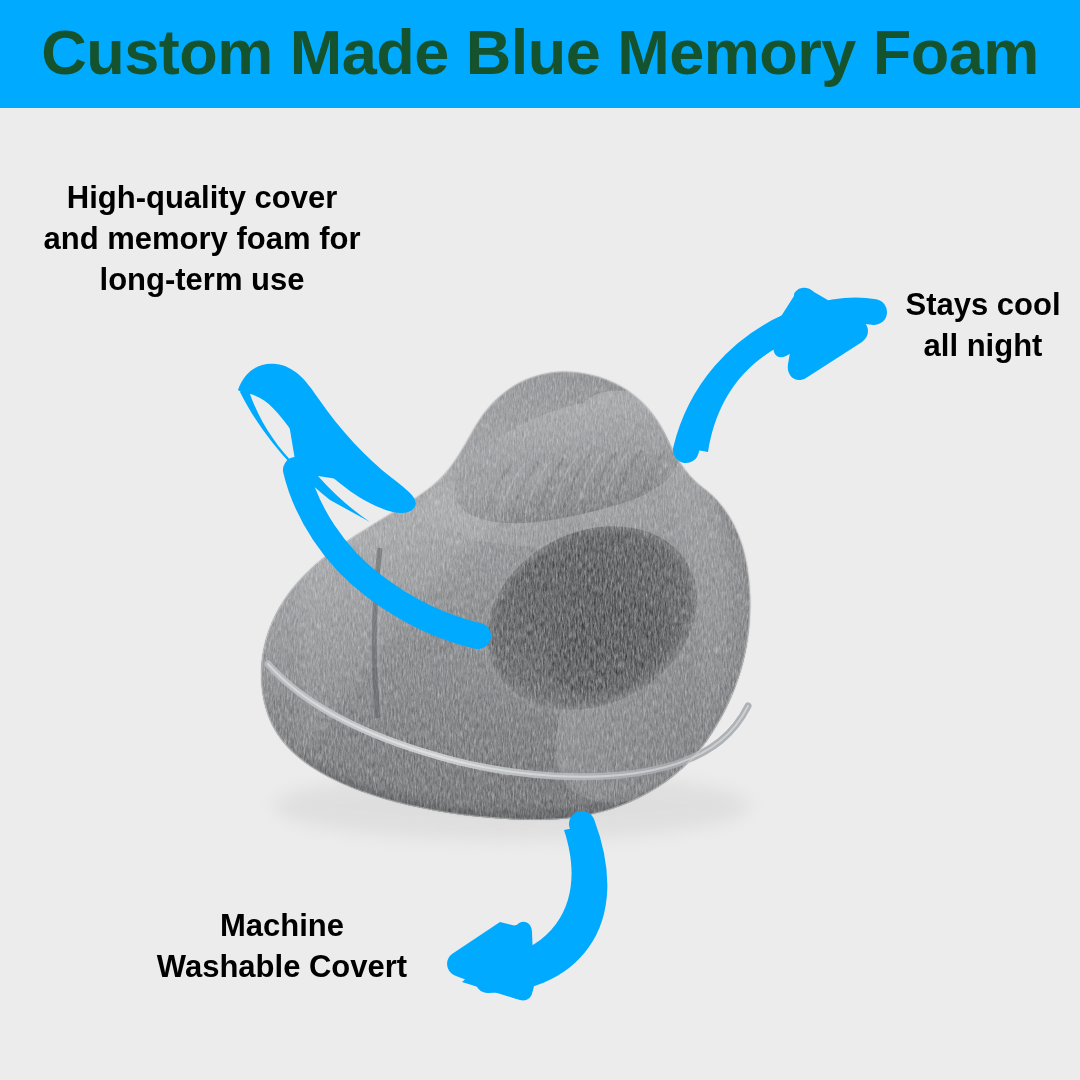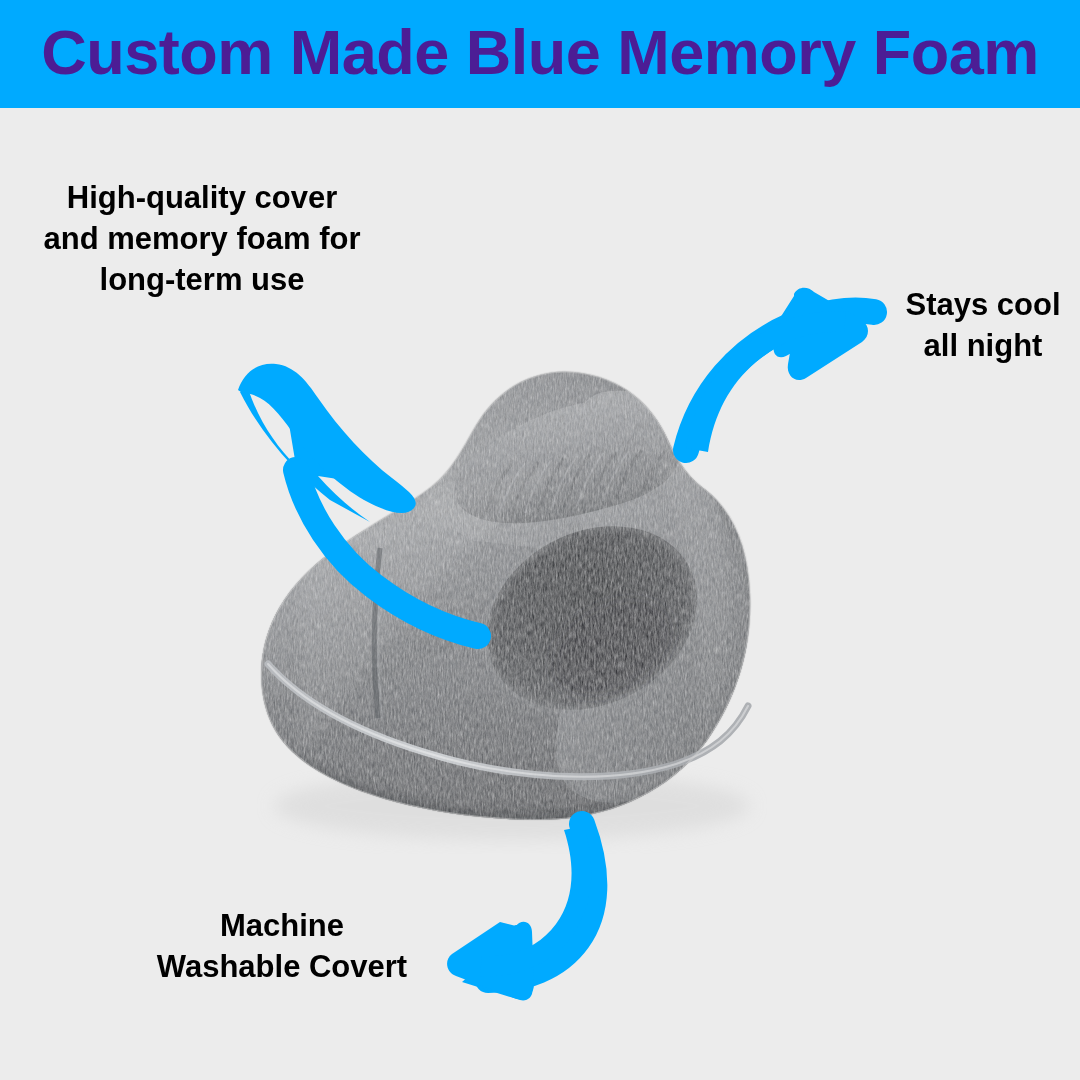--- a/index.html
+++ b/index.html
@@ -78,21 +78,21 @@
     pointer-events: none;
   }
   #product-layer { pointer-events: auto; }
 </style>
 </head>
 <body>
 
 <div id="stage" style="background: rgb(236, 236, 236);">
 
   <div id="header-banner" style="background: rgb(0, 170, 255);">
-    <div id="header-title" style="color: #4c1d95;">Custom Made Blue Memory Foam</div>
+    <div id="header-title" style="color: #14532d;">Custom Made Blue Memory Foam</div>
   </div>
 
   <div id="product-layer">
     <svg width="1080" height="1080" viewBox="0 0 1080 1080">
       <defs>
 
         <filter id="knitNoise" x="-10%" y="-10%" width="120%" height="120%">
           <feTurbulence type="fractalNoise" baseFrequency="0.55 0.13" numOctaves="4" seed="7" result="n1"></feTurbulence>
           <feColorMatrix in="n1" type="saturate" values="0" result="n1g"></feColorMatrix>
           <feComponentTransfer in="n1g" result="n1c">

